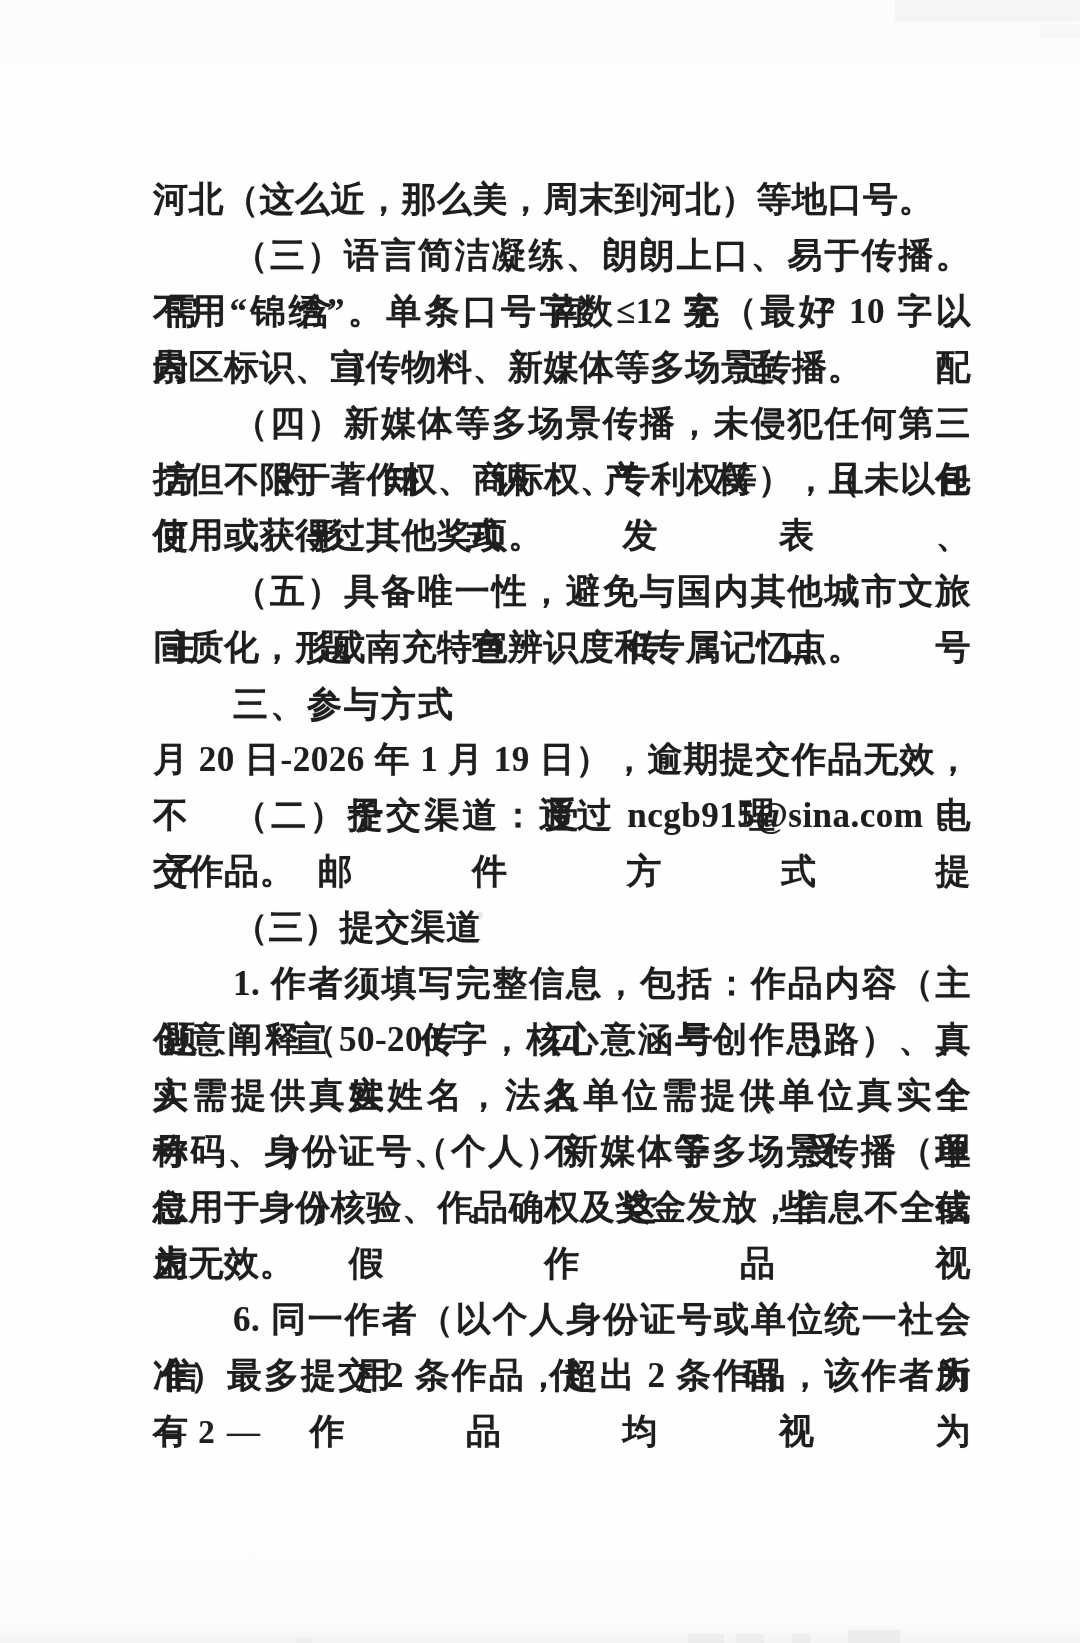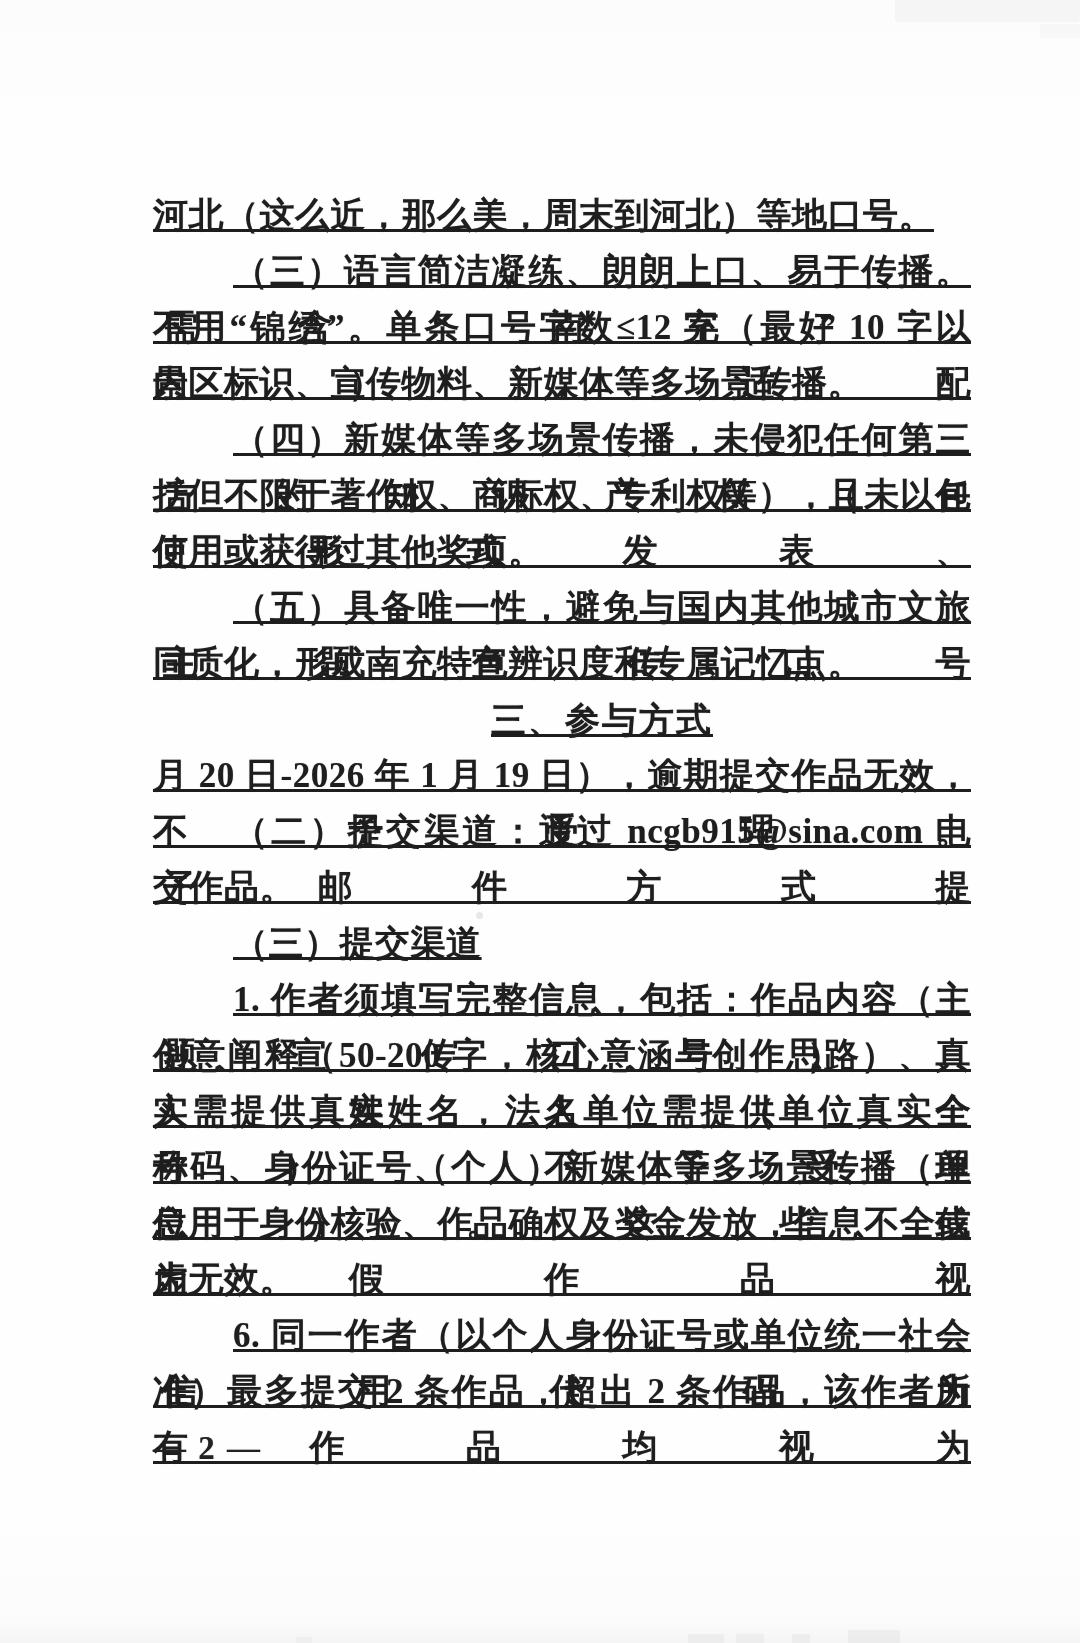--- a/index.html
+++ b/index.html
@@ -12,24 +12,23 @@
     font-family: "Liberation Serif", "DejaVu Serif", serif;
   }
   .page {
     position: absolute;
     inset: 0;
     background: linear-gradient(180deg, #fcfcfc 0%, #fefefe 8%, #fefefe 92%, #fbfbfb 100%);
   }
   .text-column {
     position: absolute;
     left: 153px;
-    top: 188px;
+    top: 172px;
     width: 818px;
     color: #1e1e1e;
-    text-decoration: underline;
   }
   .line {
     height: 56px;
     line-height: 56px;
     font-size: 35px;
     font-weight: 600;
     letter-spacing: 0.5px;
     white-space: nowrap;
     text-shadow: 0 0 1px rgba(20,20,20,0.35);
   }
@@ -37,21 +36,20 @@
     white-space: normal;
     text-align: justify;
     text-align-last: justify;
   }
   .line.indent, .line.indent-fill, .line.heading { text-indent: 2em; margin-left: 10px; }
   .line.heading {
     font-family: "Liberation Sans", "DejaVu Sans", sans-serif;
     font-weight: bold;
     letter-spacing: 2px;
     text-shadow: 0 0 1px rgba(10,10,10,0.5);
-    text-align: center;
   }
   .page-number {
     height: 56px;
     line-height: 56px;
     font-size: 33px;
     font-weight: 600;
     color: #222;
     letter-spacing: 2px;
     text-shadow: 0 0 1px rgba(20,20,20,0.3);
   }

